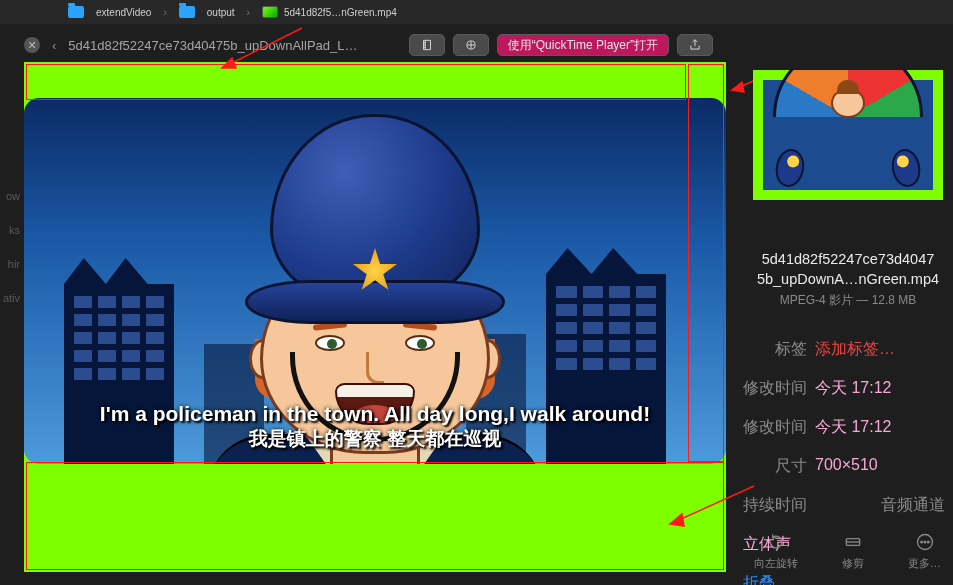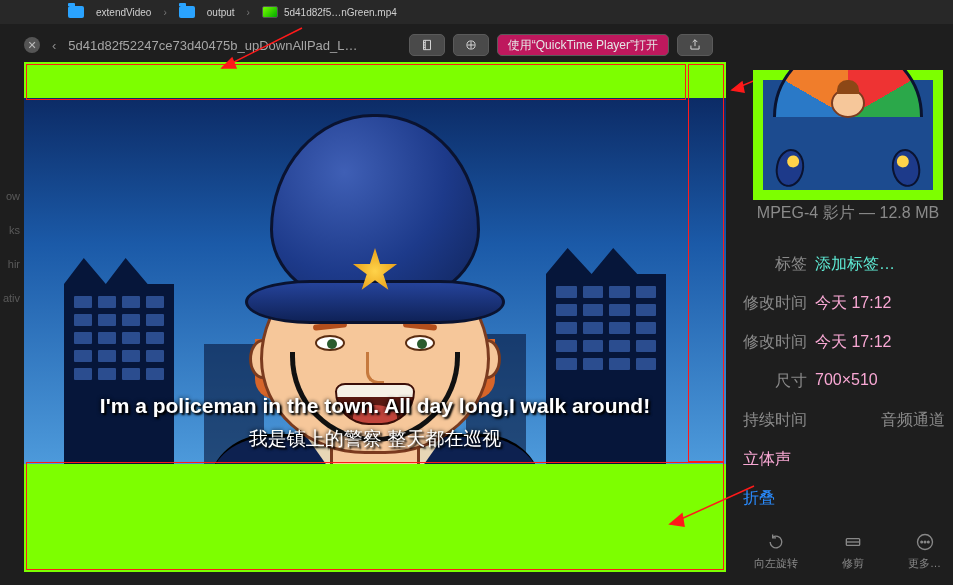--- a/index.html
+++ b/index.html
@@ -119,20 +119,21 @@
     display: flex;
     flex-direction: column;
   }
   .preview .bar-top { height: 36px; background: #7dff00; }
   .preview .bar-bottom { flex: 0 0 108px; background: #7dff00; }
   .preview .video-frame {
     flex: 1;
     background: linear-gradient(#0c2b66 0%, #1b5aa8 40%, #4d9adb 100%);
     position: relative;
     overflow: hidden;
+    border-radius: 15px;
   }
 
   
   .building {
     position: absolute;
     bottom: 0;
     background: #06163a;
   }
   .building.b1 { left: 40px;  width: 110px; height: 180px; }
   .building.b2 { left: 180px; width: 60px;  height: 120px; opacity:.6;}
@@ -276,21 +277,21 @@
   .subtitle {
     position: absolute; left: 0; right: 0; bottom: 12px;
     text-align: center;
     color: #fff;
     font-weight: 700;
     text-shadow: 0 0 4px #000, 2px 2px 2px #000;
     font-size: 21px;
     line-height: 1.3;
     font-family: Arial, sans-serif;
   }
-  .subtitle .zh { display: block; font-size: 19px; font-weight: 400; margin-top: 8px; }
+  .subtitle .zh { display: block; font-size: 19px; font-weight: 700; }
 
   
   .annot-box {
     position: absolute;
     border: 1.5px solid #ff1a1a;
     pointer-events: none;
   }
   .arrow {
     position: absolute;
     stroke: #ff1a1a;
@@ -350,37 +351,37 @@
   .info-panel .filename {
     margin-top: 50px;
     text-align: center;
     font-size: 14.5px;
     color: #e9e9e9;
     line-height: 1.35;
     padding: 0 4px;
   }
   .info-panel .subline {
     color: #8a8a8a;
-    font-size: 16px;
+    font-size: 12px;
     margin-top: 3px;
     text-align: center;
   }
 
   .meta {
     margin-top: 30px;
     width: 100%;
     display: grid;
     grid-template-columns: 72px 1fr;
     row-gap: 18px;
     font-size: 16px;
   }
   .meta .k { text-align: right; color: #8a8a8a; padding-right: 8px; }
   .meta .v { color: #f9a8d4; }
   .meta .v.link { color: #2a8cff; cursor: pointer; }
-  .meta .v.tag { color: #5eead4; }
+  .meta .v.tag { color: #ef4444; }
 
   
   .actions {
     position: absolute;
     right: 12px;
     bottom: 14px;
     display: flex;
     gap: 44px;
     align-items: center;
   }
@@ -560,20 +561,24 @@
     <div class="wheel"></div>
     <div class="mini-face"></div>
     <div class="mini-hat l">
         <div class="mini-badge"></div>
       </div>
     <div class="mini-hat r">
         <div class="mini-badge"></div>
       </div>
   </div>
 
+  <div class="filename">
+    <div>5d41d82f52247ce73d4047</div>
+    <div>5b_upDownA…nGreen.mp4</div>
+  </div>
   <div class="subline">MPEG-4 影片 — 12.8 MB</div>
 
   <div class="meta">
     <div class="k">标签</div>
     <div class="v tag">添加标签…</div>
 
     <div class="k">修改时间</div>
     <div class="v">今天 17:12</div>
 
     <div class="k">修改时间</div>

